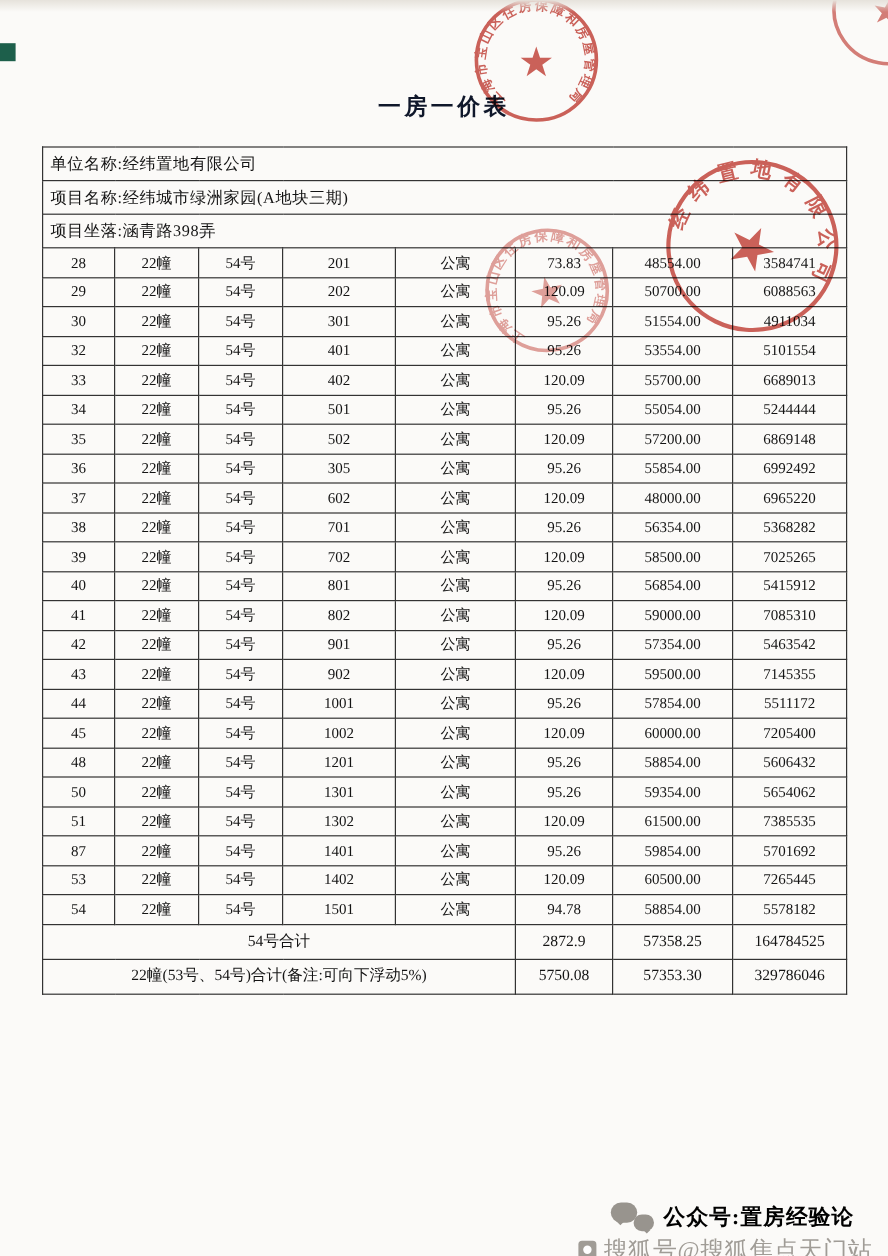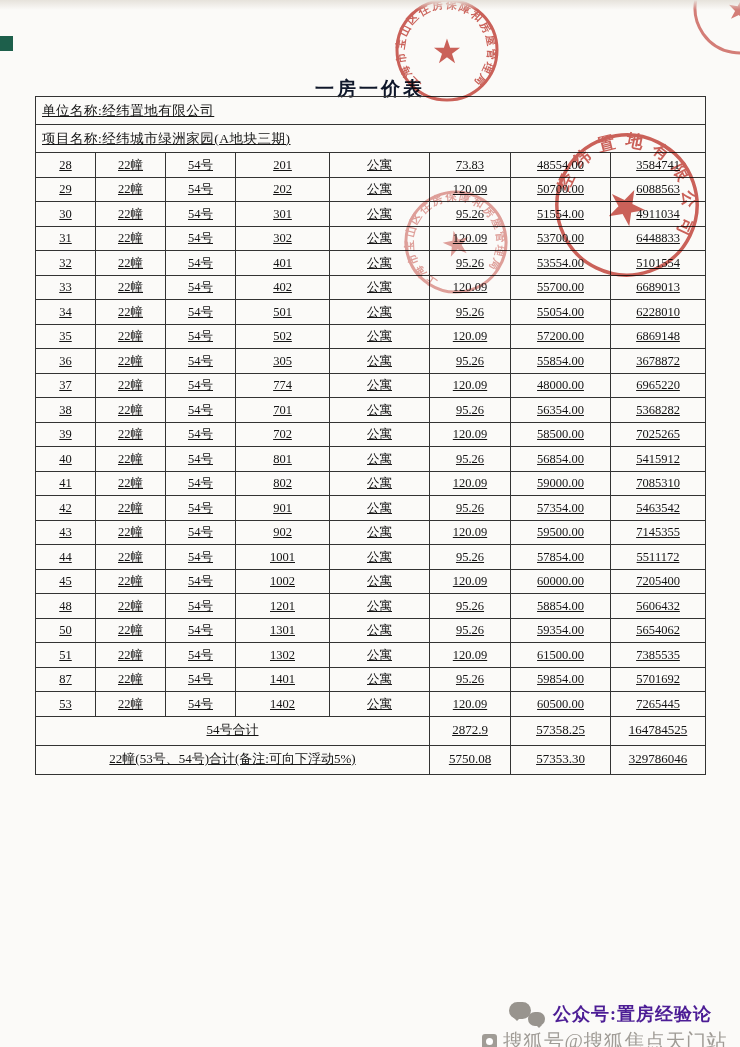--- a/index.html
+++ b/index.html
@@ -12,22 +12,22 @@
   body::before{
     content:"";position:absolute;top:0;left:0;right:0;height:10px;
     background:linear-gradient(#e6e2db,rgba(255,255,255,0));pointer-events:none;z-index:5;
   }
   .green-tab{position:absolute;left:0;top:36px;width:13px;height:15px;background:#1d5f4b;}
   .page-title{
     position:absolute;top:76px;left:0;width:100%;text-align:center;
     font-size:19px;font-weight:bold;letter-spacing:3px;color:#0f172a;
   }
   .price-table{
-    position:absolute;left:35px;top:96px;width:670px;
-    border-collapse:collapse;table-layout:fixed;background:transparent;text-decoration:underline;
+    position:absolute;left:35px;top:122px;width:670px;
+    border-collapse:collapse;table-layout:fixed;background:transparent;
   }
   .price-table td{
     border:1px solid #333;text-align:center;font-size:12.5px;
     height:23.5px;padding:0 2px;line-height:1.15;color:#141414;
     overflow:hidden;white-space:nowrap;
   }
   .price-table .info-cell{
     text-align:left;font-size:13.5px;height:27px;padding-left:6px;letter-spacing:0.5px;
   }
   .price-table .sum-row td{height:28px;font-size:13px;}
@@ -36,21 +36,21 @@
   .stamp-ring{fill:none;stroke:#c23b32;}
   .stamp-star{fill:#c23b32;font-family:"DejaVu Sans",sans-serif;}
   .stamp-arc{fill:#c23b32;font-family:"DejaVu Sans",sans-serif;font-weight:bold;}
   .stamp-a{left:391px;top:-6px;opacity:0.8;}
   .stamp-b{left:400px;top:186px;opacity:0.48;transform:rotate(-12deg);}
   .stamp-c{left:546px;top:124px;opacity:0.8;transform:rotate(26deg);}
   .stamp-d{left:690px;top:-42px;opacity:0.65;transform:rotate(10deg);}
   
   .footer-line1{
     position:absolute;top:1002px;right:28px;display:flex;align-items:center;gap:8px;
-    font-size:18px;font-weight:bold;color:#4c1d95;letter-spacing:1px;
+    font-size:18px;font-weight:bold;color:#000000;letter-spacing:1px;
   }
   .footer-line2{
     position:absolute;top:1028px;right:13px;display:flex;align-items:center;gap:6px;
     font-size:20px;color:#a09c96;letter-spacing:0.5px;
   }
   .wx-icon{position:relative;display:inline-block;width:36px;height:24px;}
   .wx-icon .b1{position:absolute;left:0;top:0;width:22px;height:17px;background:#98948e;border-radius:9px;}
   .wx-icon .b1::after{content:"";position:absolute;left:4px;bottom:-6px;border:4px solid transparent;border-top-color:#98948e;}
   .wx-icon .b2{position:absolute;right:0;bottom:0;width:17px;height:14px;background:#98948e;border-radius:7px;}
   .wx-icon .b2::after{content:"";position:absolute;right:3px;bottom:-5px;border:3px solid transparent;border-top-color:#98948e;}
@@ -75,20 +75,23 @@
       <col style="width:100px">
       <col style="width:95px">
   </colgroup>
   <tbody>
     <tr>
       <td colspan="8" class="info-cell">单位名称:经纬置地有限公司</td>
     </tr>
     <tr>
       <td colspan="8" class="info-cell">项目名称:经纬城市绿洲家园(A地块三期)</td>
     </tr>
+    <tr>
+      <td colspan="8" class="info-cell">项目坐落:涵青路398弄</td>
+    </tr>
   <tr>
         <td>28</td>
         <td>22幢</td>
         <td>54号</td>
         <td>201</td>
         <td>公寓</td>
         <td>73.83</td>
         <td>48554.00</td>
         <td>3584741</td>
       </tr>
@@ -106,30 +109,20 @@
         <td>30</td>
         <td>22幢</td>
         <td>54号</td>
         <td>301</td>
         <td>公寓</td>
         <td>95.26</td>
         <td>51554.00</td>
         <td>4911034</td>
       </tr>
       <tr>
-        <td>31</td>
-        <td>22幢</td>
-        <td>54号</td>
-        <td>302</td>
-        <td>公寓</td>
-        <td>120.09</td>
-        <td>53700.00</td>
-        <td>6448833</td>
-      </tr>
-      <tr>
         <td>32</td>
         <td>22幢</td>
         <td>54号</td>
         <td>401</td>
         <td>公寓</td>
         <td>95.26</td>
         <td>53554.00</td>
         <td>5101554</td>
       </tr>
       <tr>
@@ -143,47 +136,47 @@
         <td>6689013</td>
       </tr>
       <tr>
         <td>34</td>
         <td>22幢</td>
         <td>54号</td>
         <td>501</td>
         <td>公寓</td>
         <td>95.26</td>
         <td>55054.00</td>
-        <td>6228010</td>
+        <td>5244444</td>
       </tr>
       <tr>
         <td>35</td>
         <td>22幢</td>
         <td>54号</td>
         <td>502</td>
         <td>公寓</td>
         <td>120.09</td>
         <td>57200.00</td>
         <td>6869148</td>
       </tr>
       <tr>
         <td>36</td>
         <td>22幢</td>
         <td>54号</td>
         <td>305</td>
         <td>公寓</td>
         <td>95.26</td>
         <td>55854.00</td>
-        <td>3678872</td>
+        <td>6992492</td>
       </tr>
       <tr>
         <td>37</td>
         <td>22幢</td>
         <td>54号</td>
-        <td>774</td>
+        <td>602</td>
         <td>公寓</td>
         <td>120.09</td>
         <td>48000.00</td>
         <td>6965220</td>
       </tr>
       <tr>
         <td>38</td>
         <td>22幢</td>
         <td>54号</td>
         <td>701</td>
@@ -304,20 +297,30 @@
       </tr>
       <tr>
         <td>53</td>
         <td>22幢</td>
         <td>54号</td>
         <td>1402</td>
         <td>公寓</td>
         <td>120.09</td>
         <td>60500.00</td>
         <td>7265445</td>
+      </tr>
+      <tr>
+        <td>54</td>
+        <td>22幢</td>
+        <td>54号</td>
+        <td>1501</td>
+        <td>公寓</td>
+        <td>94.78</td>
+        <td>58854.00</td>
+        <td>5578182</td>
       </tr>
       <tr class="sum-row">
         <td colspan="5">54号合计</td>
         <td>2872.9</td>
         <td>57358.25</td>
         <td>164784525</td>
       </tr>
       <tr class="sum-row">
         <td colspan="5">22幢(53号、54号)合计(备注:可向下浮动5%)</td>
         <td>5750.08</td>

